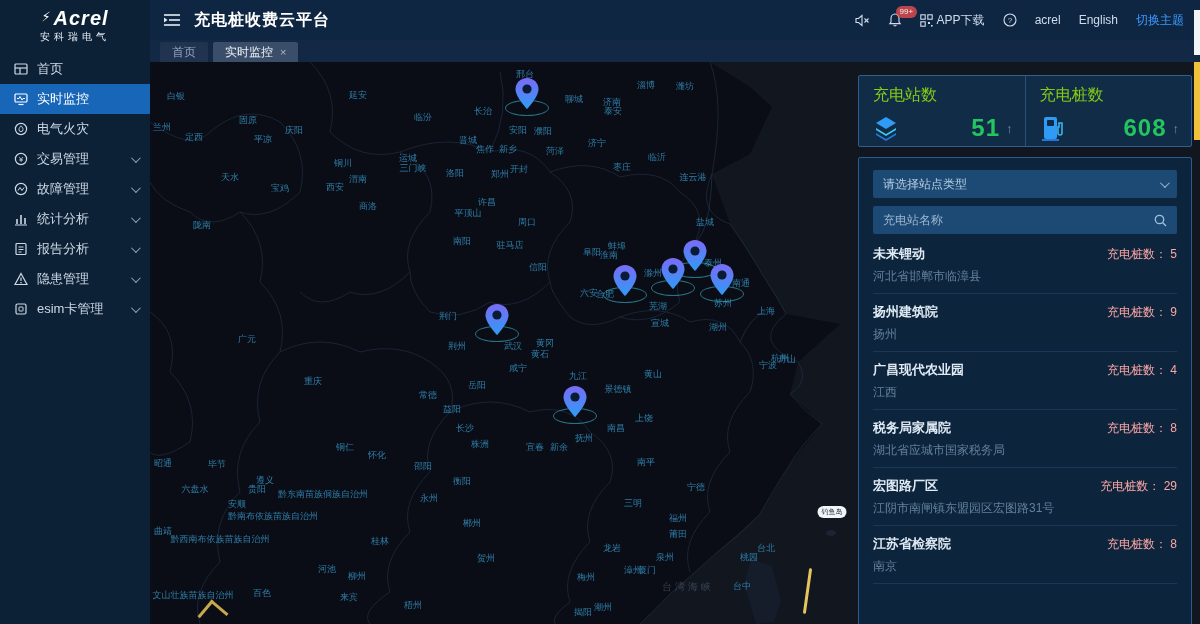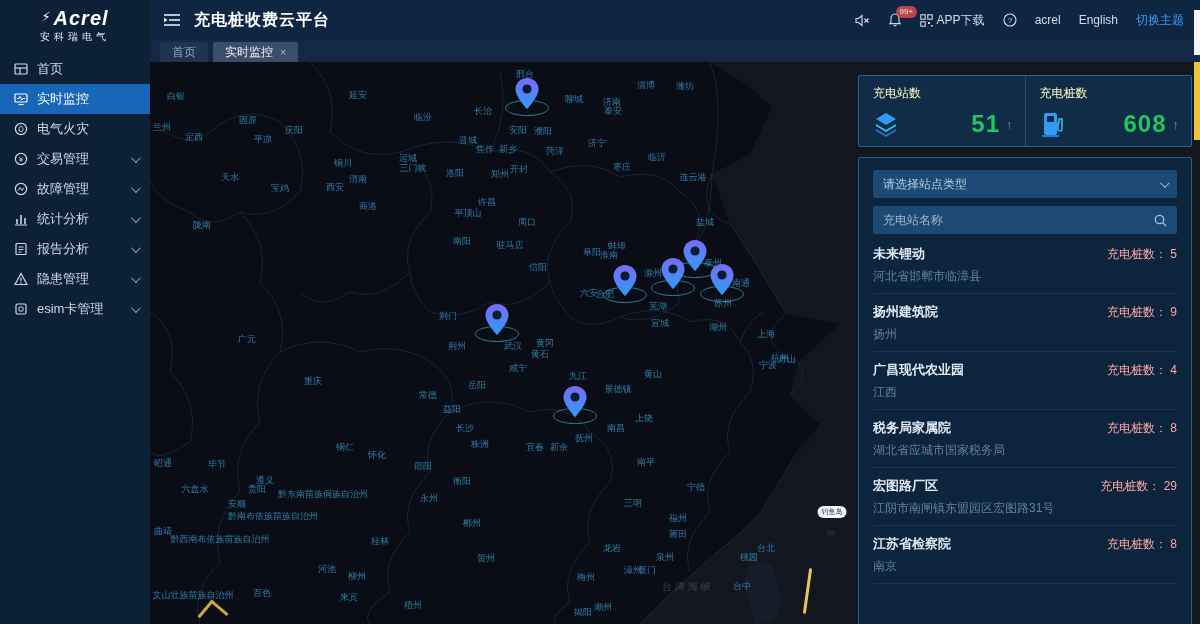--- a/index.html
+++ b/index.html
@@ -47,21 +47,21 @@
   .pin { position:absolute; width:44px; height:52px; transform:translate(-50%,-100%); z-index:10; }
   .pin .ring { position:absolute; left:50%; bottom:-4px; width:44px; height:16px; transform:translateX(-50%); border:1px solid rgba(64,196,220,.55); border-radius:50%; }
   .pin svg { position:absolute; left:50%; bottom:2px; transform:translateX(-50%); }
   .gold-line { position:absolute; width:3px; height:46px; background:#e6c45e; border-radius:2px; transform:rotate(8deg); z-index:6; }
   .gold-arrow { position:absolute; width:22px; height:22px; border-left:3px solid #c9a84c; border-top:3px solid #c9a84c; transform:rotate(40deg); z-index:6; }
 
   
   .stats-card { position:absolute; left:858px; top:75px; width:334px; height:72px; background:rgba(18,45,74,.95); border:1px solid #2d5f92; border-radius:2px; display:flex; z-index:20; }
   .stat-half { flex:1; padding:9px 12px 8px 14px; position:relative; }
   .stat-half + .stat-half { border-left:1px solid #2a4f78; }
-  .stat-label { color:#fef9c3; font-size:12px; }
+  .stat-label { color:#84cc16; font-size:16px; }
   .stat-body { display:flex; align-items:center; margin-top:8px; }
   .stat-icon { width:26px; height:26px; }
   .stat-value { margin-left:auto; color:#22c55e; font-size:24px; font-weight:bold; letter-spacing:1px; }
   .stat-arrow { color:#7f93a9; font-size:13px; margin-left:6px; }
 
   .list-panel { position:absolute; left:858px; top:157px; width:334px; height:574px; background:rgba(13,37,62,.95); border:1px solid #2a5c8f; border-radius:2px; padding:12px 14px 6px 14px; z-index:20; display:flex; flex-direction:column; }
   .select-box { height:28px; background:#1d4a74; border-radius:2px; display:flex; align-items:center; padding:0 10px; color:#b7cde3; font-size:12px; cursor:pointer; }
   .select-box .chev { margin-left:auto; width:7px; height:7px; border-right:1px solid #9db6cf; border-bottom:1px solid #9db6cf; transform:rotate(45deg) translateY(-2px); }
   .search-box { height:28px; background:#1d4a74; border-radius:2px; display:flex; align-items:center; padding:0 10px; margin-top:8px; }
   .search-box input { flex:1; background:transparent; border:none; outline:none; color:#cfe0f0; font-size:12px; font-family:inherit; }
@@ -322,21 +322,21 @@
         <span class="map-label" style="left: 388px; top: 205px;">信阳</span>
         <span class="map-label" style="left: 442px; top: 190px;">阜阳</span>
         <span class="map-label" style="left: 467px; top: 184px;">蚌埠</span>
         <span class="map-label" style="left: 459px; top: 193px;">淮南</span>
         <span class="map-label" style="left: 563px; top: 201px;">泰州</span>
         <span class="map-label" style="left: 503px; top: 211px;">滁州</span>
         <span class="map-label" style="left: 591px; top: 221px;">南通</span>
         <span class="map-label" style="left: 439px; top: 231px;">六安</span>
         <span class="map-label" style="left: 455px; top: 232px;">合肥</span>
         <span class="map-label" style="left: 508px; top: 244px;">芜湖</span>
-        <span class="map-label" style="left: 616px; top: 249px; margin-top: 23px;">上海</span>
+        <span class="map-label" style="left: 616px; top: 249px;">上海</span>
         <span class="map-label" style="left: 573px; top: 241px;">苏州</span>
         <span class="map-label" style="left: 568px; top: 265px;">湖州</span>
         <span class="map-label" style="left: 510px; top: 261px;">宣城</span>
         <span class="map-label" style="left: 630px; top: 296px;">杭州</span>
         <span class="map-label" style="left: 618px; top: 303px;">宁波</span>
         <span class="map-label" style="left: 637px; top: 297px;">舟山</span>
         <span class="map-label" style="left: 543px; top: 115px;">连云港</span>
         <span class="map-label" style="left: 555px; top: 160px;">盐城</span>
         <span class="map-label" style="left: 298px; top: 254px;">荆门</span>
         <span class="map-label" style="left: 307px; top: 284px;">荆州</span>

